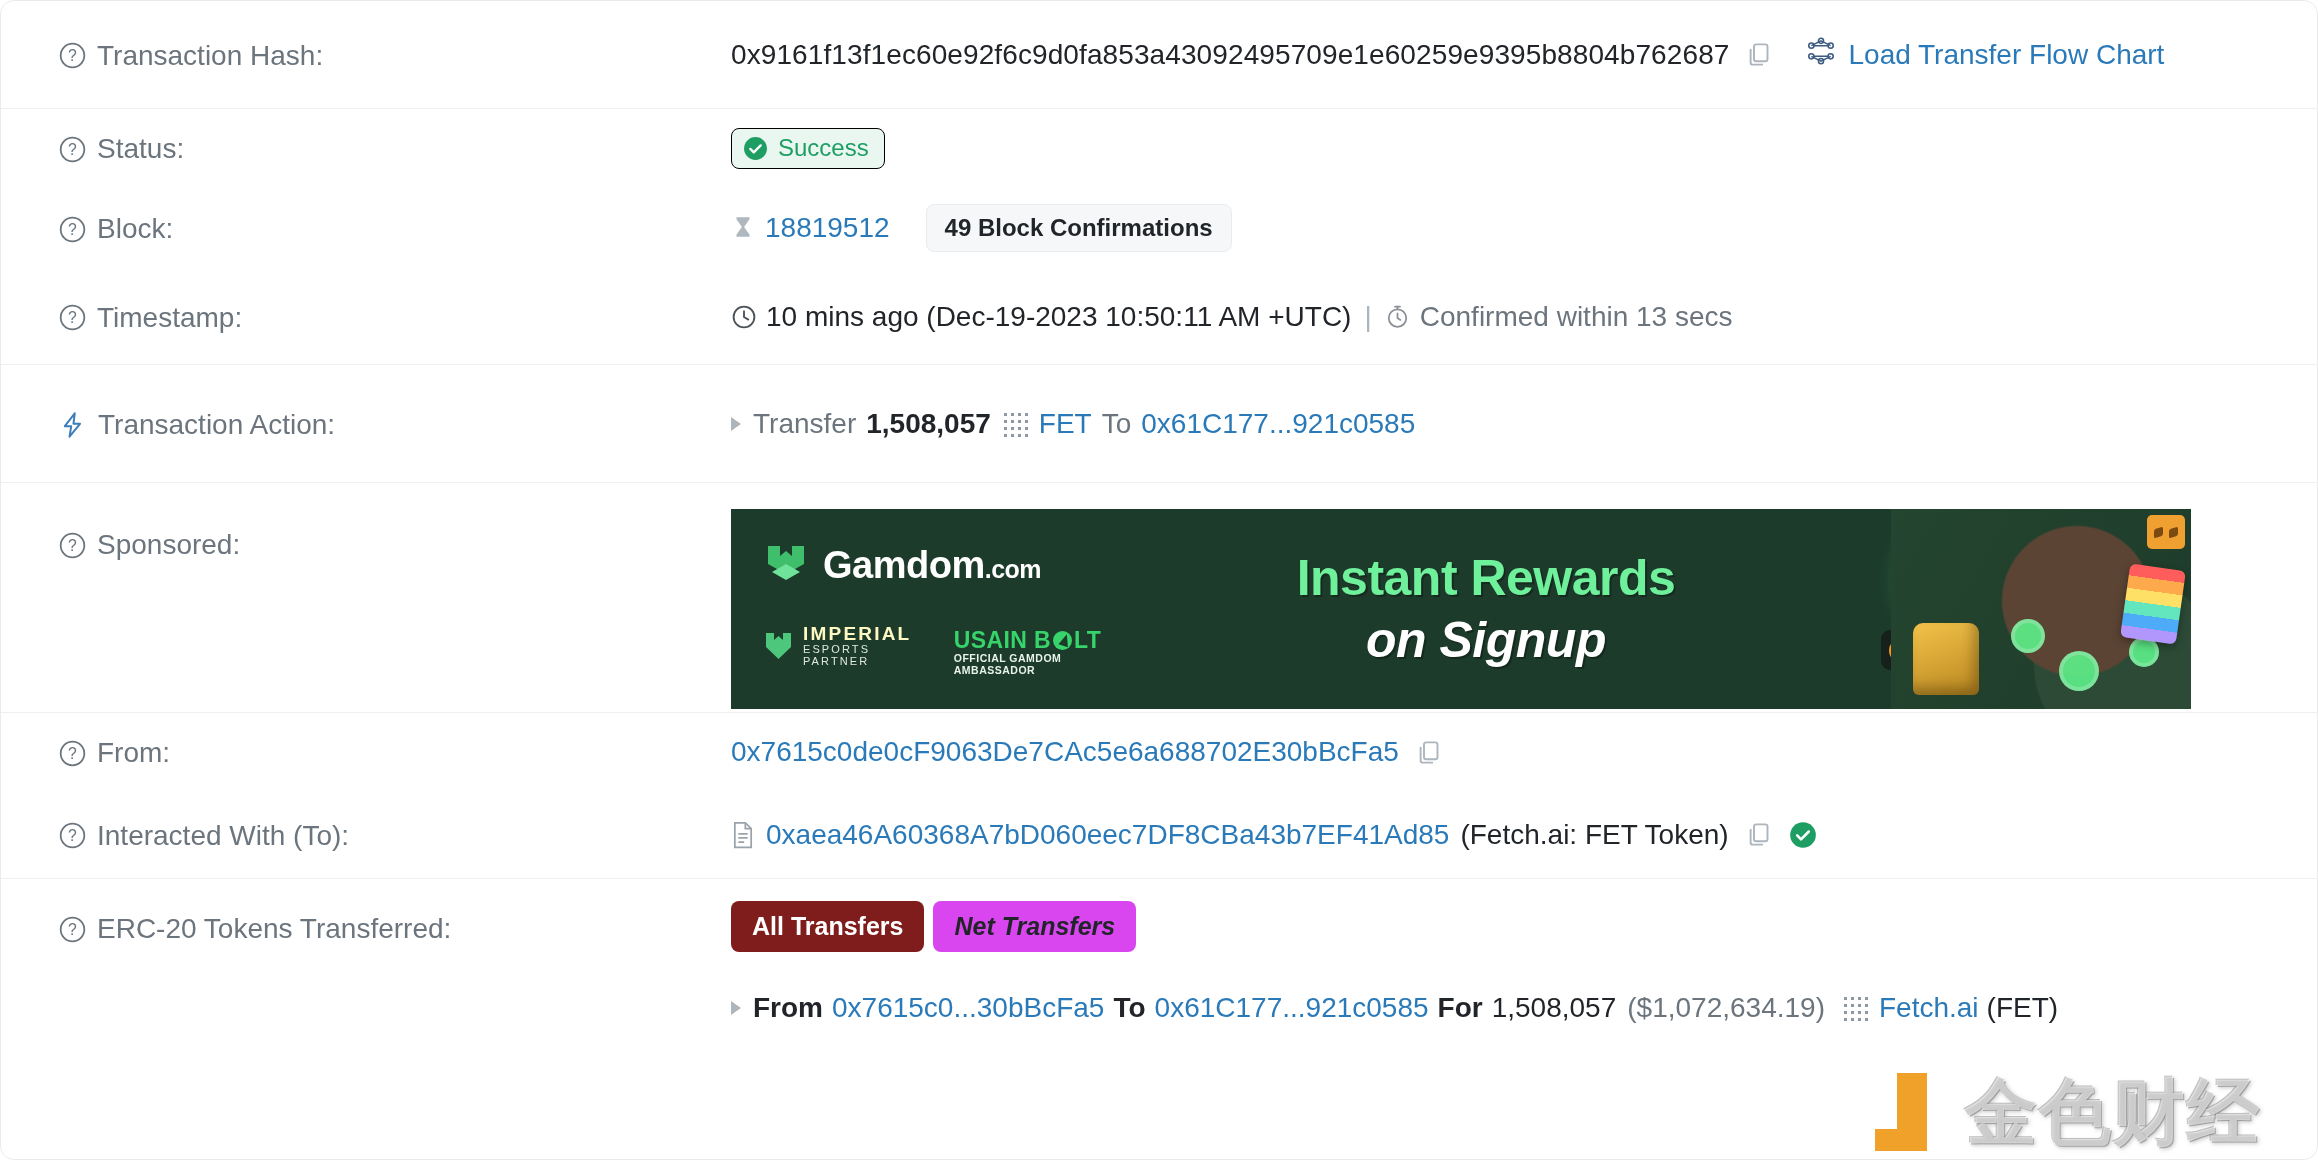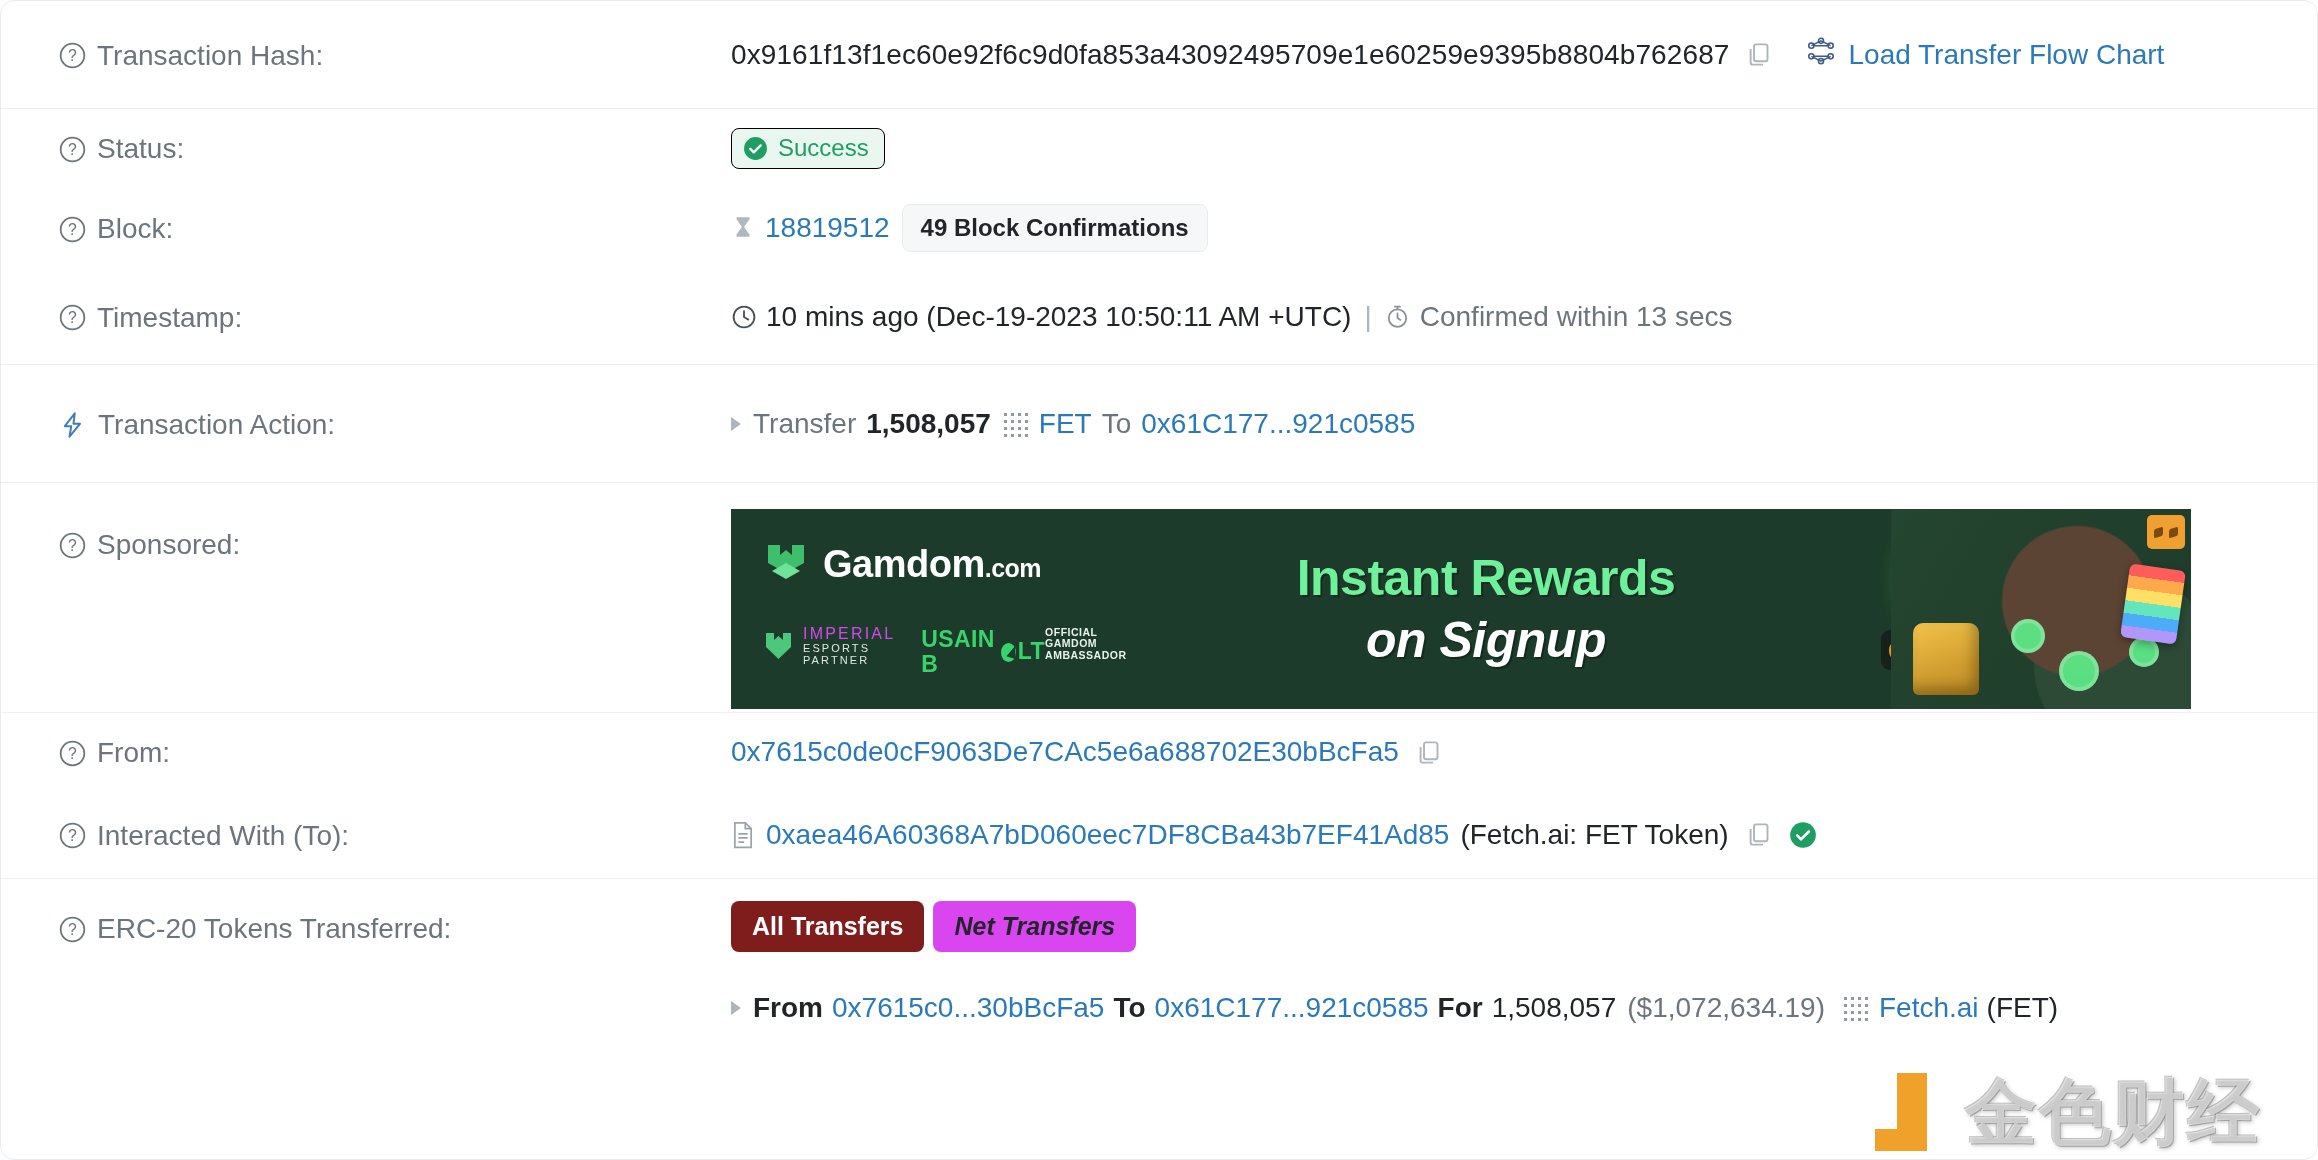--- a/index.html
+++ b/index.html
@@ -93,21 +93,21 @@
     border-radius: 8px;
     padding: 7px 15px 7px 11px;
     font-size: 24px;
     line-height: 1;
   }
   .check-circle { width: 25px; height: 25px; flex: 0 0 25px; }
 
   
   .hourglass { width: 26px; height: 26px; flex:0 0 26px; margin-right: 8px; display:inline-flex; align-items:center; }
   .confirm-pill {
-    margin-left: 12px;
+    margin-left: 36px;
     background: #f6f7f8;
     border: 1px solid #e9ecef;
     border-radius: 8px;
     padding: 11px 18px;
     font-size: 24px;
     font-weight: bold;
     color: #212529;
     white-space: nowrap;
     line-height: 1;
   }
@@ -158,23 +158,23 @@
   }
   .gamdom-row { display: flex; align-items: center; gap: 14px; }
   .gamdom-logo { width: 46px; height: 48px; flex:0 0 46px; }
   .gamdom-name { color: #ffffff; font-size: 38px; font-weight: bold; letter-spacing: -0.5px; }
   .gamdom-name .dotcom { font-size: 25px; font-weight: bold; }
 
   .partners-row { display: flex; align-items: center; gap: 26px; }
   .imperial { display: flex; align-items: center; gap: 9px; }
   .imperial-mark { width: 31px; height: 32px; flex:0 0 31px; }
   .imperial-txt { display: flex; flex-direction: column; line-height: 1.08; }
-  .imperial-txt .t1 { color: #d946ef; font-size: 16px; font-weight: normal; letter-spacing: 2.2px; }
+  .imperial-txt .t1 { color: #fef9c3; font-size: 19px; font-weight: bold; letter-spacing: 2.2px; }
   .imperial-txt .t2 { color: #dfe7e2; font-size: 11px; letter-spacing: 2.1px; }
-  .bolt-brand { display: flex; line-height: 1.1; margin-top: 12px; }
+  .bolt-brand { display: flex; flex-direction: column; line-height: 1.1; margin-top: 12px; }
   .bolt-brand .b1 { color: #36d46a; font-size: 23px; font-weight: bold; letter-spacing: 0.4px; display:flex; align-items:center; gap:2px;}
   .bolt-brand .b2 { color: #e7f3ec; font-size: 10.5px; font-weight: bold; letter-spacing: 0.5px; }
   .bolt-o { display:inline-block; width:19px; height:19px; border-radius:50%; background:#36d46a; position:relative; }
   .bolt-o::after {
     content:""; position:absolute; left:7px; top:3px;
     width:0;height:0;border-left:5px solid transparent;border-right:5px solid transparent;border-bottom:12px solid #1d3b2a;
     transform: rotate(18deg);
   }
 
   .banner-mid {

